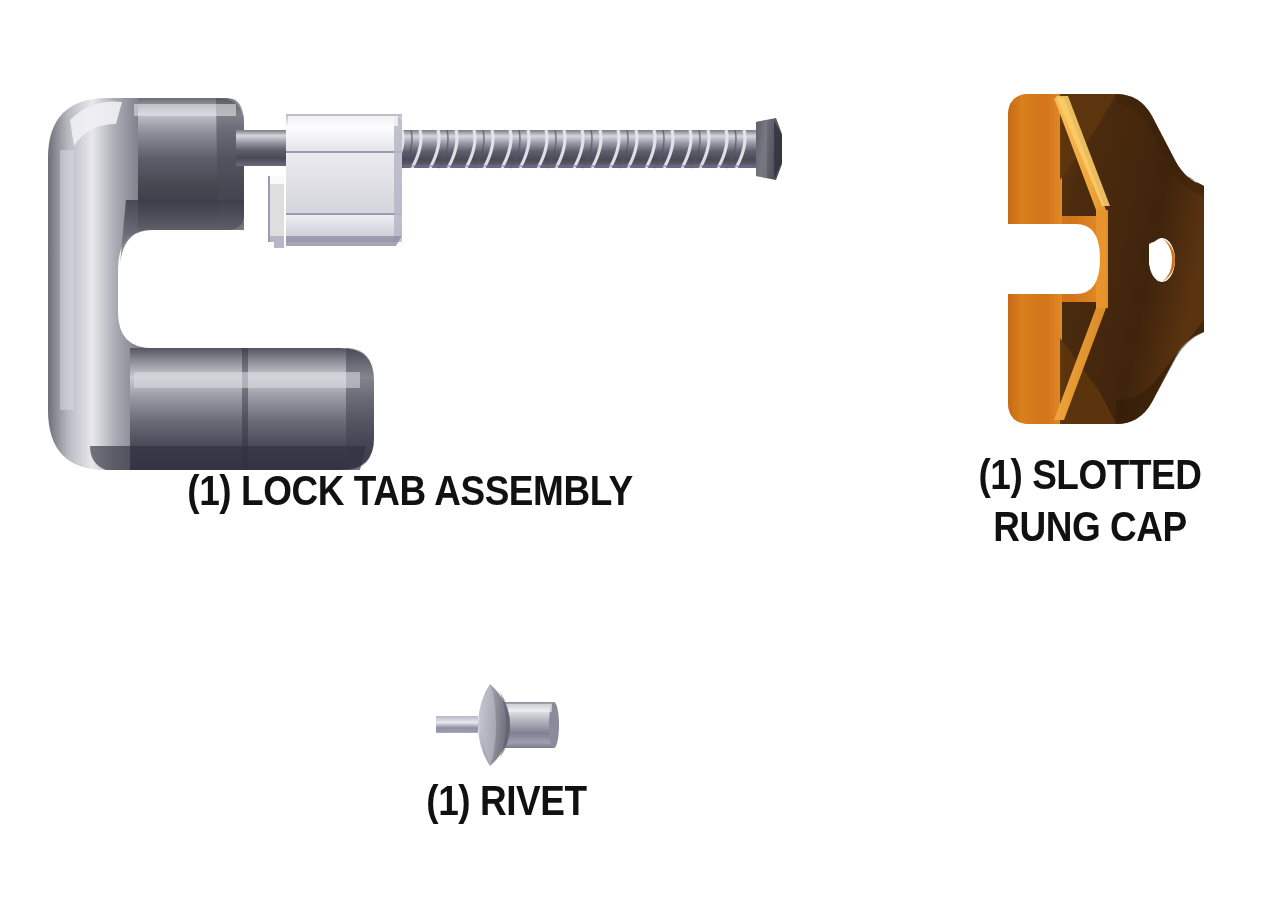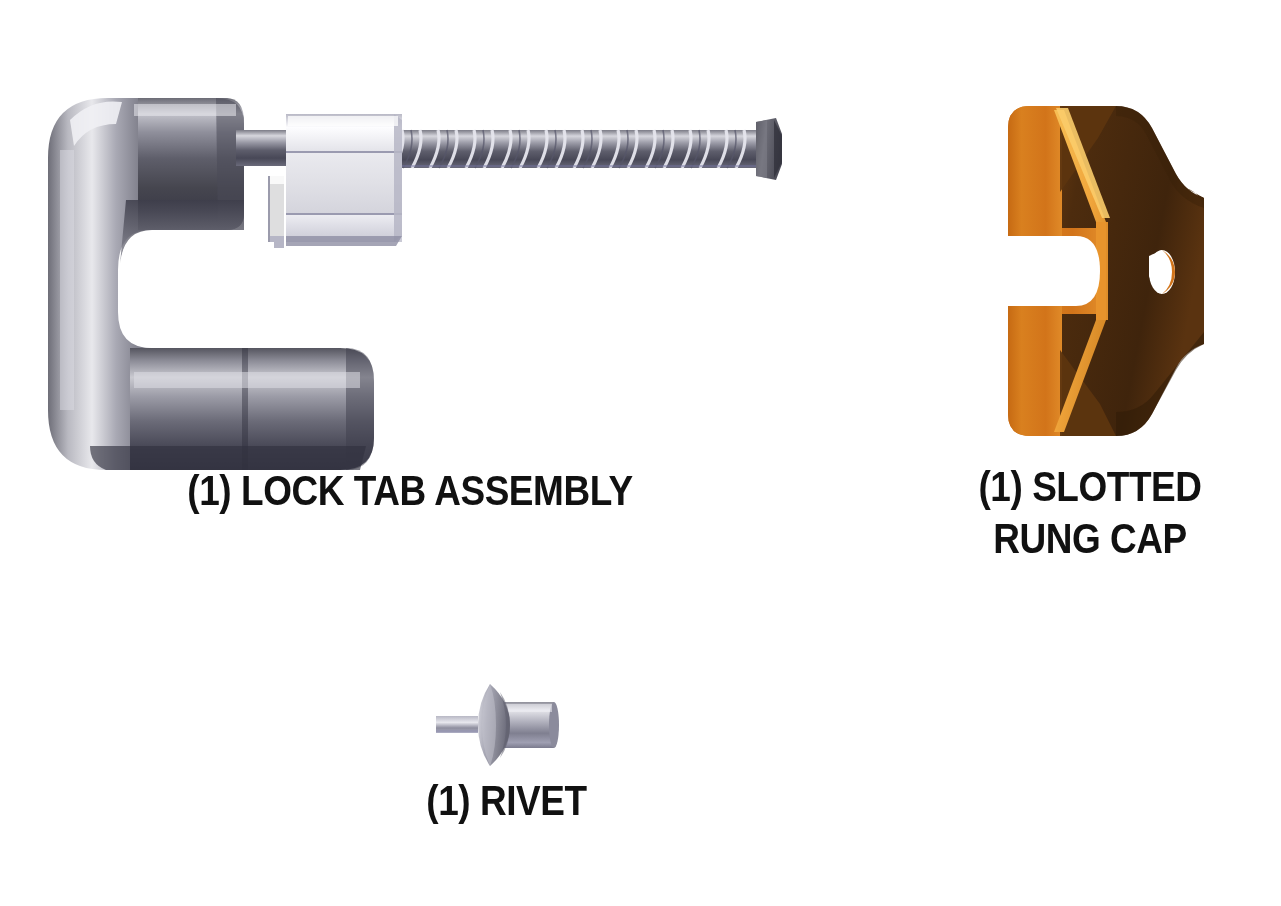--- a/index.html
+++ b/index.html
@@ -45,21 +45,21 @@
     transform-origin: 50% 0;
     -webkit-font-smoothing: antialiased;
   }
 
   
   #grp-locktab { left: 30px; top: 80px; width: 760px; height: 460px; }
   #art-locktab { width: 760px; height: 390px; }
   #lbl-locktab { left: 0px; top: 385px; width: 760px; }
 
   
-  #grp-rungcap { left: 930px; top: 76px; width: 320px; height: 500px; text-decoration: underline; }
+  #grp-rungcap { left: 930px; top: 64px; width: 320px; height: 500px; text-decoration: underline; }
   #art-rungcap { left: 60px; width: 230px; height: 390px; }
   #lbl-rungcap { left: 0px; top: 385px; width: 320px; }
 
   
   #grp-rivet { left: 384px; top: 680px; width: 245px; height: 160px; }
   #art-rivet { left: 50px; width: 145px; height: 90px; }
   #lbl-rivet { left: 0px; top: 95px; width: 245px; }
 </style>
 </head>
 <body>

